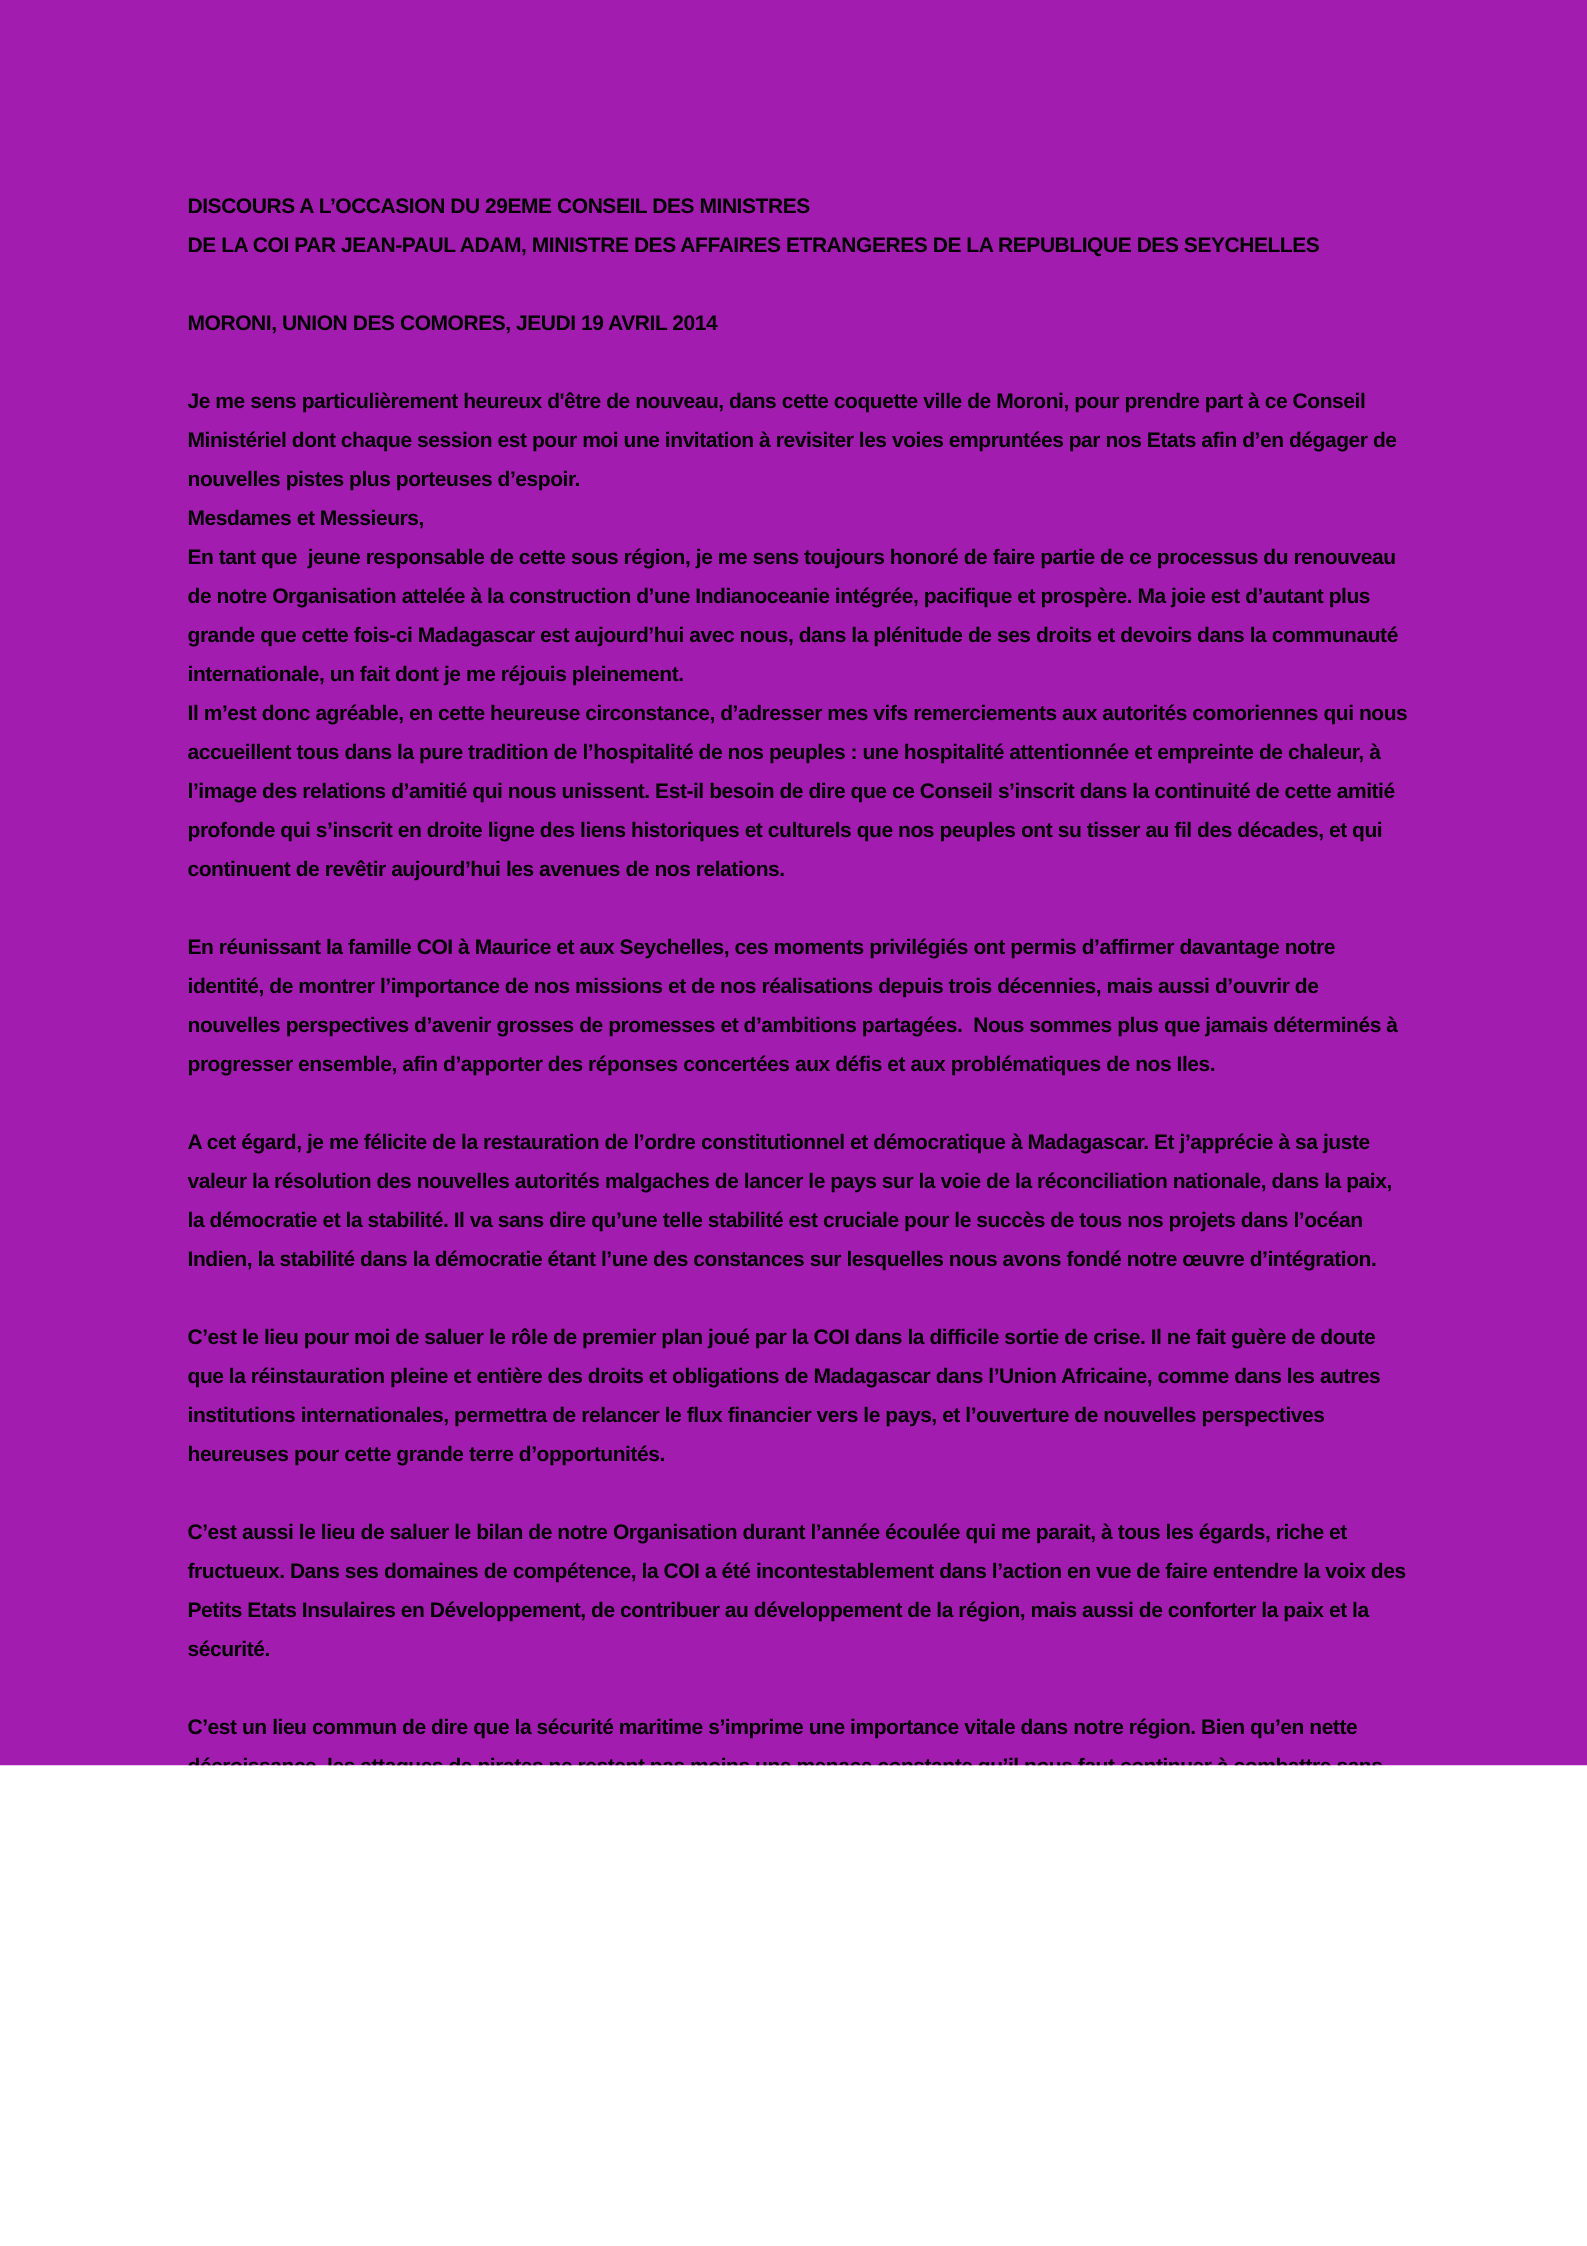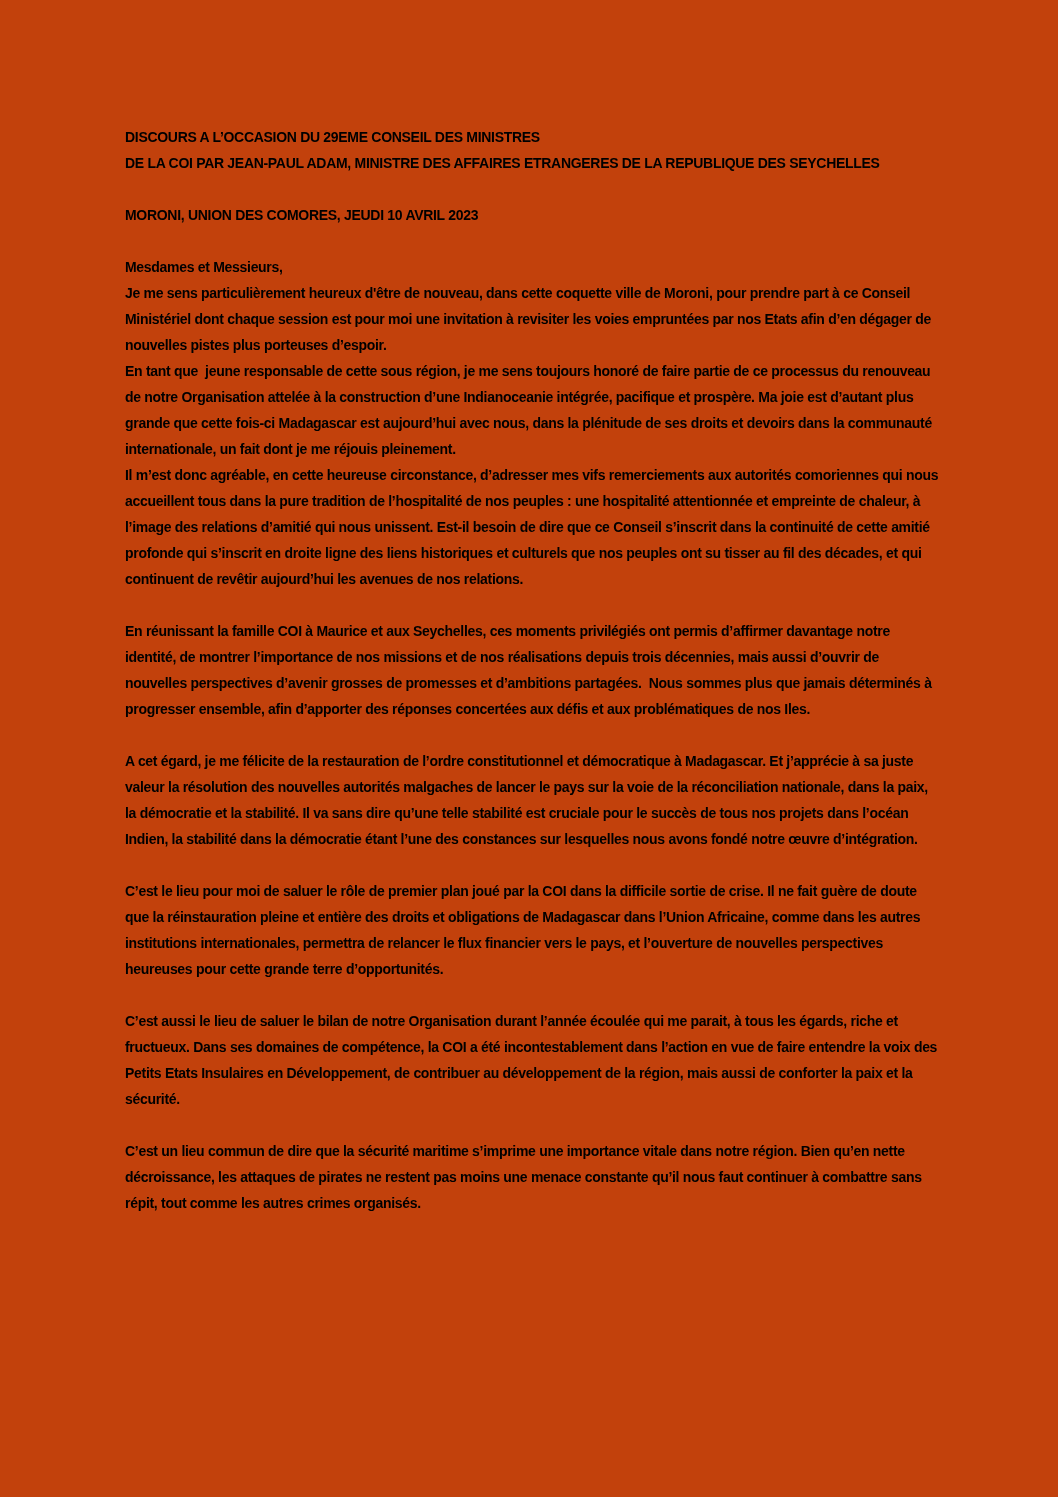--- a/index.html
+++ b/index.html
@@ -1,20 +1,20 @@
 <!DOCTYPE html>
 <html><head>
 <meta charset="utf-8">
 <style>
   html, body { margin: 0; padding: 0; background: #ffffff; }
   .page {
     position: relative;
     width: 1058px;
-    height: 1497px;
-    background: #c2410c;
+    height: 1177px;
+    background: #a21caf;
     overflow: hidden;
   }
   .content {
     position: absolute;
     left: 125px;
     top: 124px;
     width: 814px;
     font-family: "Liberation Sans", sans-serif;
     font-weight: 700;
     font-size: 14px;
@@ -31,25 +31,25 @@
 </style>
 </head>
 <body>
 
 <div class="page">
   <div class="content">
 
     <p>DISCOURS A L’OCCASION DU 29EME CONSEIL DES MINISTRES</p>
     <p>DE LA COI PAR JEAN-PAUL ADAM, MINISTRE DES AFFAIRES ETRANGERES DE LA REPUBLIQUE DES SEYCHELLES</p>
 
-    <p class="gap-above">MORONI, UNION DES COMORES, JEUDI 10 AVRIL 2023</p>
+    <p class="gap-above">MORONI, UNION DES COMORES, JEUDI 19 AVRIL 2014</p>
 
     <div class="gap-above">
+      <p>Je me sens particulièrement heureux d'être de nouveau, dans cette coquette ville de Moroni, pour prendre part à ce Conseil Ministériel dont chaque session est pour moi une invitation à revisiter les voies empruntées par nos Etats afin d’en dégager de nouvelles pistes plus porteuses d’espoir.</p>
       <p>Mesdames et Messieurs,</p>
-      <p>Je me sens particulièrement heureux d'être de nouveau, dans cette coquette ville de Moroni, pour prendre part à ce Conseil Ministériel dont chaque session est pour moi une invitation à revisiter les voies empruntées par nos Etats afin d’en dégager de nouvelles pistes plus porteuses d’espoir.</p>
       <p>En tant que  jeune responsable de cette sous région, je me sens toujours honoré de faire partie de ce processus du renouveau de notre Organisation attelée à la construction d’une Indianoceanie intégrée, pacifique et prospère. Ma joie est d’autant plus grande que cette fois-ci Madagascar est aujourd’hui avec nous, dans la plénitude de ses droits et devoirs dans la communauté internationale, un fait dont je me réjouis pleinement.</p>
       <p>Il m’est donc agréable, en cette heureuse circonstance, d’adresser mes vifs remerciements aux autorités comoriennes qui nous accueillent tous dans la pure tradition de l’hospitalité de nos peuples : une hospitalité attentionnée et empreinte de chaleur, à l’image des relations d’amitié qui nous unissent. Est-il besoin de dire que ce Conseil s’inscrit dans la continuité de cette amitié profonde qui s’inscrit en droite ligne des liens historiques et culturels que nos peuples ont su tisser au fil des décades, et qui continuent de revêtir aujourd’hui les avenues de nos relations.</p>
     </div>
 
     <div class="gap-above">
       <p>En réunissant la famille COI à Maurice et aux Seychelles, ces moments privilégiés ont permis d’affirmer davantage notre identité, de montrer l’importance de nos missions et de nos réalisations depuis trois décennies, mais aussi d’ouvrir de nouvelles perspectives d’avenir grosses de promesses et d’ambitions partagées.  Nous sommes plus que jamais déterminés à progresser ensemble, afin d’apporter des réponses concertées aux défis et aux problématiques de nos Iles.</p>
     </div>
 
     <div class="gap-above">
       <p>A cet égard, je me félicite de la restauration de l’ordre constitutionnel et démocratique à Madagascar. Et j’apprécie à sa juste valeur la résolution des nouvelles autorités malgaches de lancer le pays sur la voie de la réconciliation nationale, dans la paix, la démocratie et la stabilité. Il va sans dire qu’une telle stabilité est cruciale pour le succès de tous nos projets dans l’océan Indien, la stabilité dans la démocratie étant l’une des constances sur lesquelles nous avons fondé notre œuvre d’intégration.</p>

